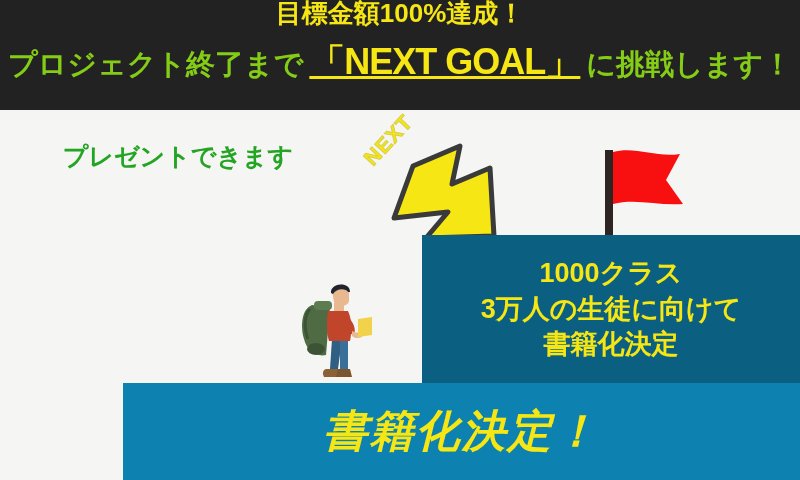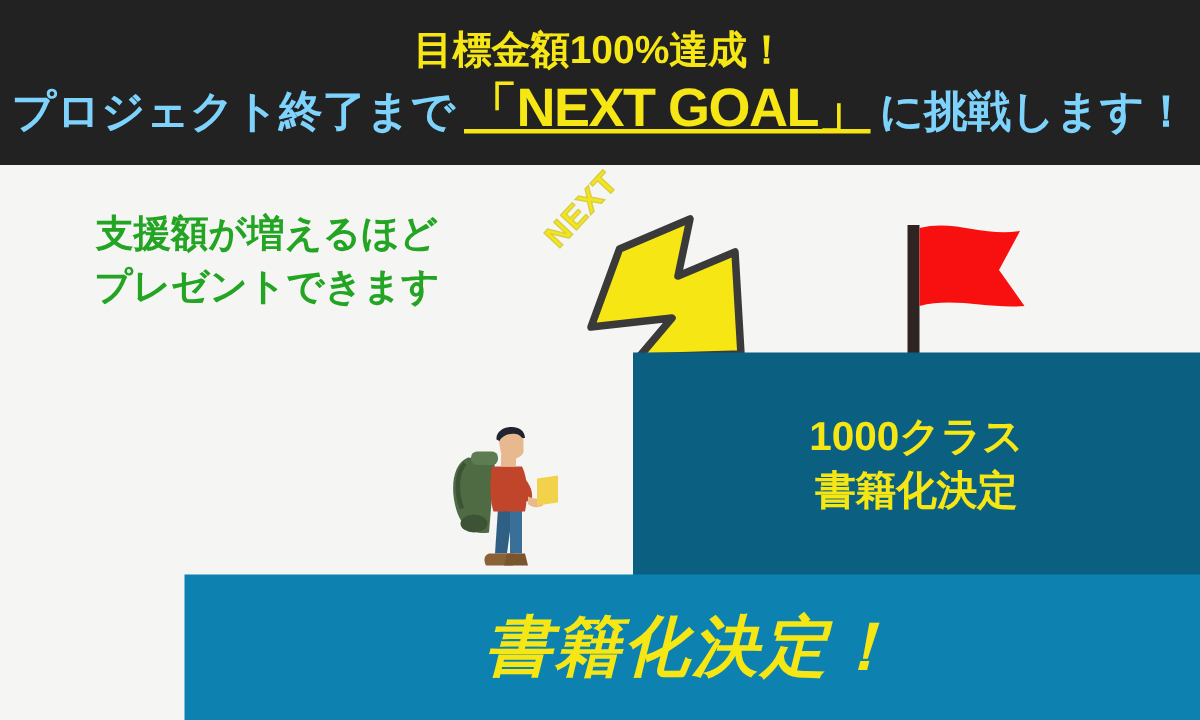--- a/index.html
+++ b/index.html
@@ -14,40 +14,40 @@
     width:800px;height:480px;
     background:#f5f5f3;
     overflow:hidden;
   }
 
   
   .header-bar{
     position:absolute;left:0;top:0;width:800px;height:110px;
     background:#222222;
     display:flex;flex-direction:column;
-    align-items:center;justify-content:center;
-    gap:2px;
+    align-items:center;
+    gap:12px;
   }
   .header-line1{
     color:#f5e614;
     font-size:26px;
     font-weight:bold;
     letter-spacing:0px;
     line-height:1;
     white-space:nowrap;
     text-align:center;
   }
   .header-line2{
     display:flex;align-items:baseline;justify-content:center;
     white-space:nowrap;
     line-height:1;
     margin-top:6px;
   }
   .hl2-white{
-    color:#7dd3fc;
+    color:#84cc16;
     font-size:29px;
     font-weight:bold;
   }
   .hl2-yellow{
     color:#f5e614;
     font-size:36px;
     font-weight:bold;
     margin:0 6px;
     letter-spacing:-1px;
     text-decoration:underline;
@@ -130,21 +130,20 @@
   <div class="header-bar">
     <div class="header-line1">目標金額100%達成！</div>
     <div class="header-line2">
       <span class="hl2-white">プロジェクト終了まで</span>
       <span class="hl2-yellow">「NEXT GOAL」</span>
       <span class="hl2-white">に挑戦します！</span>
     </div>
   </div>
 
   <div class="green-text">
-    <div>支援額が増えるほど</div>
     <div>プレゼントできます</div>
   </div>
 
   <div class="arrow-wrap">
     <svg width="132" height="122" viewBox="0 0 132 122">
       <polygon points="41,42 88,22 80,60 118,44 122,112 54,114 76,88 22,94" fill="#f5e614" stroke="#3a3a3a" stroke-width="5" stroke-linejoin="round"></polygon>
     </svg>
     <div class="next-label">NEXT</div>
   </div>
 
@@ -177,20 +176,21 @@
       <path d="M66 42 L 80 40 L 80 58 L 66 60 Z" fill="#f2d24a"></path>
 
       <rect x="42" y="26" width="10" height="8" fill="#e8b98f"></rect>
       <path d="M40 14 C 40 6, 56 5, 57 14 L 57 24 C 56 30, 44 31, 42 25 Z" fill="#e8b98f"></path>
       <path d="M39 16 C 38 6, 58 4, 58 15 L 56 15 C 54 11, 44 11, 41 17 Z" fill="#1f2430"></path>
     </svg>
   </div>
 
   <div class="step-upper">
     <div class="line">1000クラス</div>
+    <div class="line">3万人の生徒に向けて</div>
     <div class="line">書籍化決定</div>
   </div>
 
   <div class="step-lower">
     <div class="line">書籍化決定！</div>
   </div>
 
 </div>
 
 </body></html>

